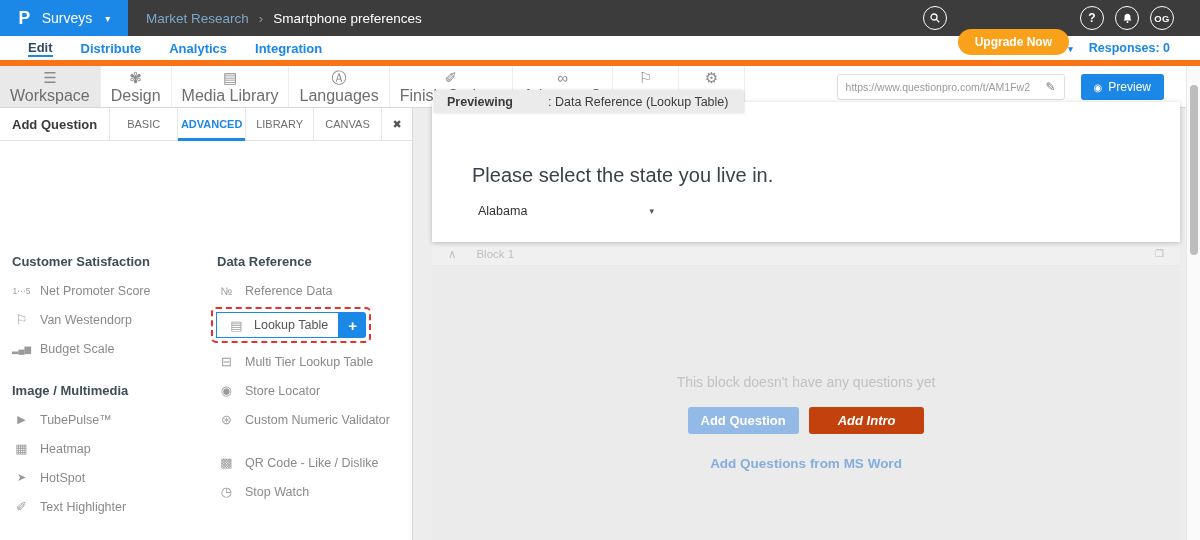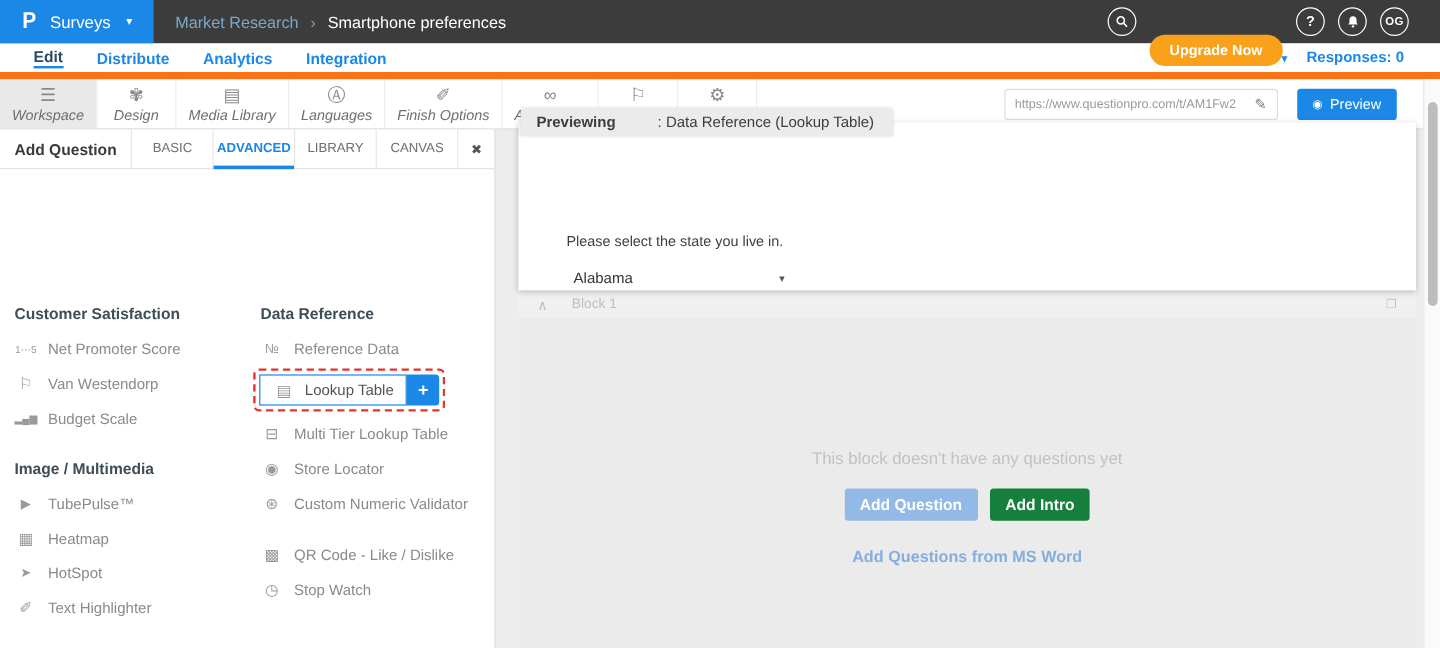--- a/index.html
+++ b/index.html
@@ -39,21 +39,21 @@
   .nav-responses { color: #1b87e6; font-size: 12.5px; font-weight: bold; cursor: pointer; }
 
   
   .toolbar { position: absolute; top: 66px; left: 0; right: 14px; height: 42px; background: #fff;
     border-bottom: 1px solid #d8d8d8; display: flex; z-index: 10; }
   .tb-item { min-width: 66px; padding: 4px 10px 3px; border-right: 1px solid #eeeeee;
     display: flex; flex-direction: column; align-items: center; justify-content: center;
     gap: 1px; cursor: pointer; }
   .tb-item.selected { background: #e9e9e9; }
   .tb-icon { font-size: 15px; color: #8a8a8a; line-height: 17px; }
-  .tb-label { font-size: 12px; color: #6e6e6e; white-space: nowrap; font-style: italic; }
+  .tb-label { font-size: 16px; color: #6e6e6e; white-space: nowrap; }
   .tb-right { position: absolute; top: 74px; right: 36px; display: flex; gap: 16px; z-index: 12; }
   .url-box { width: 228px; height: 26px; background: #fff; border: 1px solid #ddd; border-radius: 3px;
     display: flex; align-items: center; padding: 0 8px; cursor: text; }
   .url-text { flex: 1; font-size: 10.5px; color: #9a9a9a; white-space: nowrap; overflow: hidden; }
   .url-pencil { color: #777; font-size: 12px; margin-left: 6px; cursor: pointer; }
   .preview-btn { height: 26px; padding: 0 13px; background: #1b87e6; border-radius: 3px;
     color: #fff; font-size: 12px; display: flex; align-items: center; gap: 6px; cursor: pointer; }
   .preview-eye { font-size: 10px; }
 
   
@@ -91,40 +91,40 @@
   .editor-bg { position: absolute; top: 108px; left: 413px; right: 0; bottom: 0; background: #ededed; z-index: 1; }
 
   
   .pv-tab { position: absolute; left: 434px; top: 90px; height: 23px; background: #ebebeb;
     z-index: 42; display: inline-flex; align-items: center; padding: 0 16px 0 13px;
     font-size: 12.5px; color: #3c3c3c; border-radius: 3px 3px 0 0;
     box-shadow: 0 0 3px rgba(0,0,0,.15); white-space: nowrap; gap: 32px; }
   .pv-tab b { margin-right: 3px; }
   .pv-panel { position: absolute; left: 432px; top: 102px; width: 748px; height: 140px;
     background: #fff; z-index: 40; box-shadow: 0 1px 5px rgba(0,0,0,.22); }
-  .pv-question { margin: 92px 0 0 40px; font-size: 12px; color: #37424a; }
+  .pv-question { margin: 62px 0 0 40px; font-size: 20px; color: #37424a; }
   .pv-select { margin: 17px 0 0 46px; width: 176px; display: flex; align-items: center;
     justify-content: space-between; font-size: 12.5px; color: #333; cursor: pointer; }
   .pv-select .caret { font-size: 9px; color: #555; }
 
   
   .block { position: absolute; left: 432px; top: 242px; width: 748px; bottom: 0;
     background: #efefef; z-index: 5; }
   .block-bar { height: 24px; background: #f3f3f3; border-bottom: 1px solid #e2e2e2;
     display: flex; align-items: center; gap: 20px; padding: 0 16px; opacity: .42;
     color: #7c7c7c; font-size: 11.5px; cursor: pointer; }
   .block-bar .copy { margin-left: auto; font-size: 10px; }
   .block-body { position: absolute; top: 24px; left: 0; right: 0; bottom: 0; background: #ebebeb;
     display: flex; flex-direction: column; align-items: center; padding-top: 108px; }
   .block-empty { color: #c2c2c2; font-size: 14px; }
   .block-btns { display: flex; gap: 10px; margin-top: 17px; }
   .btn-addq { background: #93b9e6; color: #fff; font-size: 13px; font-weight: bold;
     padding: 6px 13px; border-radius: 3px; cursor: pointer; }
-  .btn-addintro { background: #15803d; color: #fff; font-size: 13px; font-weight: bold;
-    padding: 6px 13px; border-radius: 3px; cursor: pointer; }
+  .btn-addintro { background: #c2410c; color: #fff; font-size: 13px; font-weight: bold;
+    padding: 6px 29px; border-radius: 3px; cursor: pointer; font-style: italic; }
   .block-msword { margin-top: 22px; color: #84aede; font-size: 13.5px; font-weight: bold; cursor: pointer; }
 
   
   .scroll-track { position: absolute; top: 66px; right: 0; width: 14px; bottom: 0;
     background: #fafafa; border-left: 1px solid #e8e8e8; z-index: 58; }
   .scroll-thumb { position: absolute; top: 19px; left: 3px; width: 8px; height: 170px;
     background: #bdbdbd; border-radius: 4px; cursor: grab; }
 </style>
 </head>
 <body>

